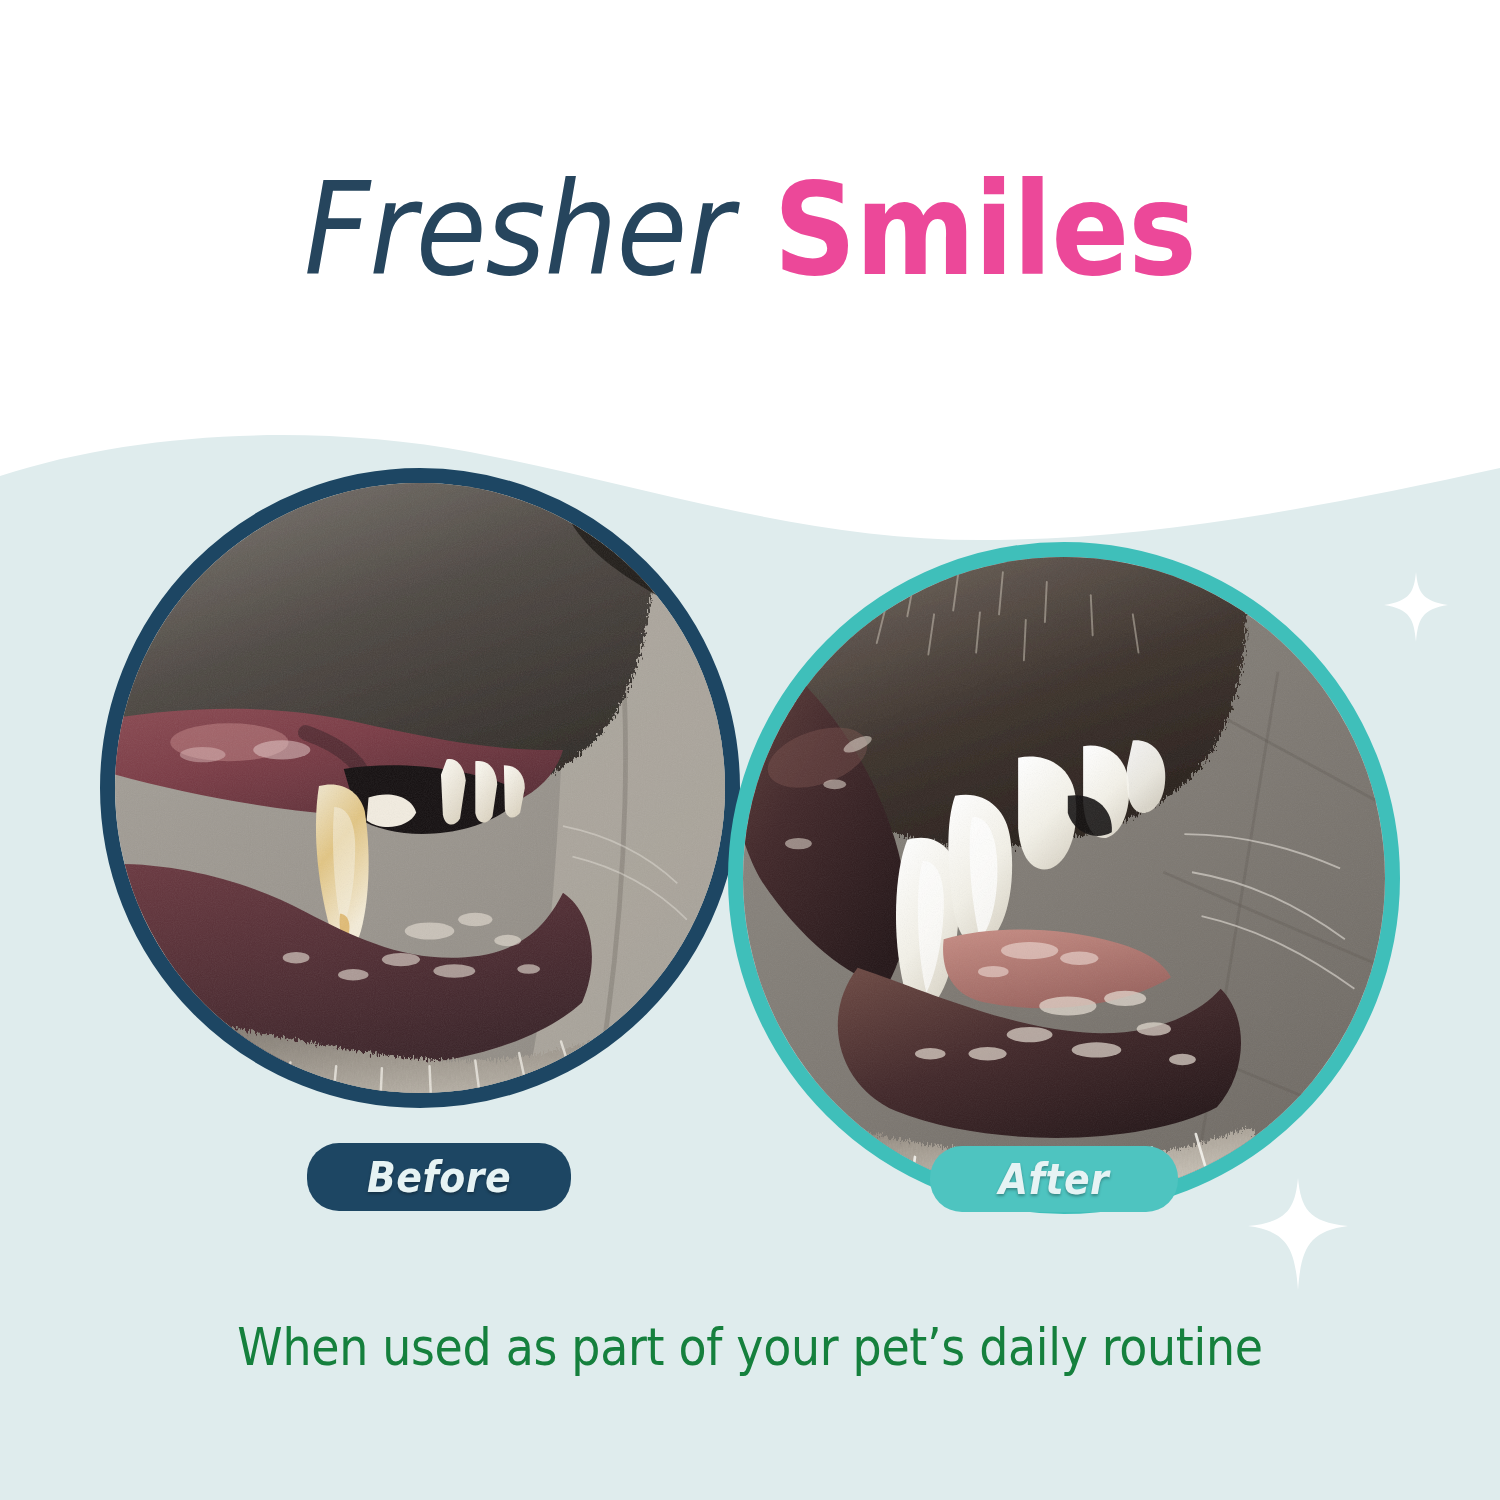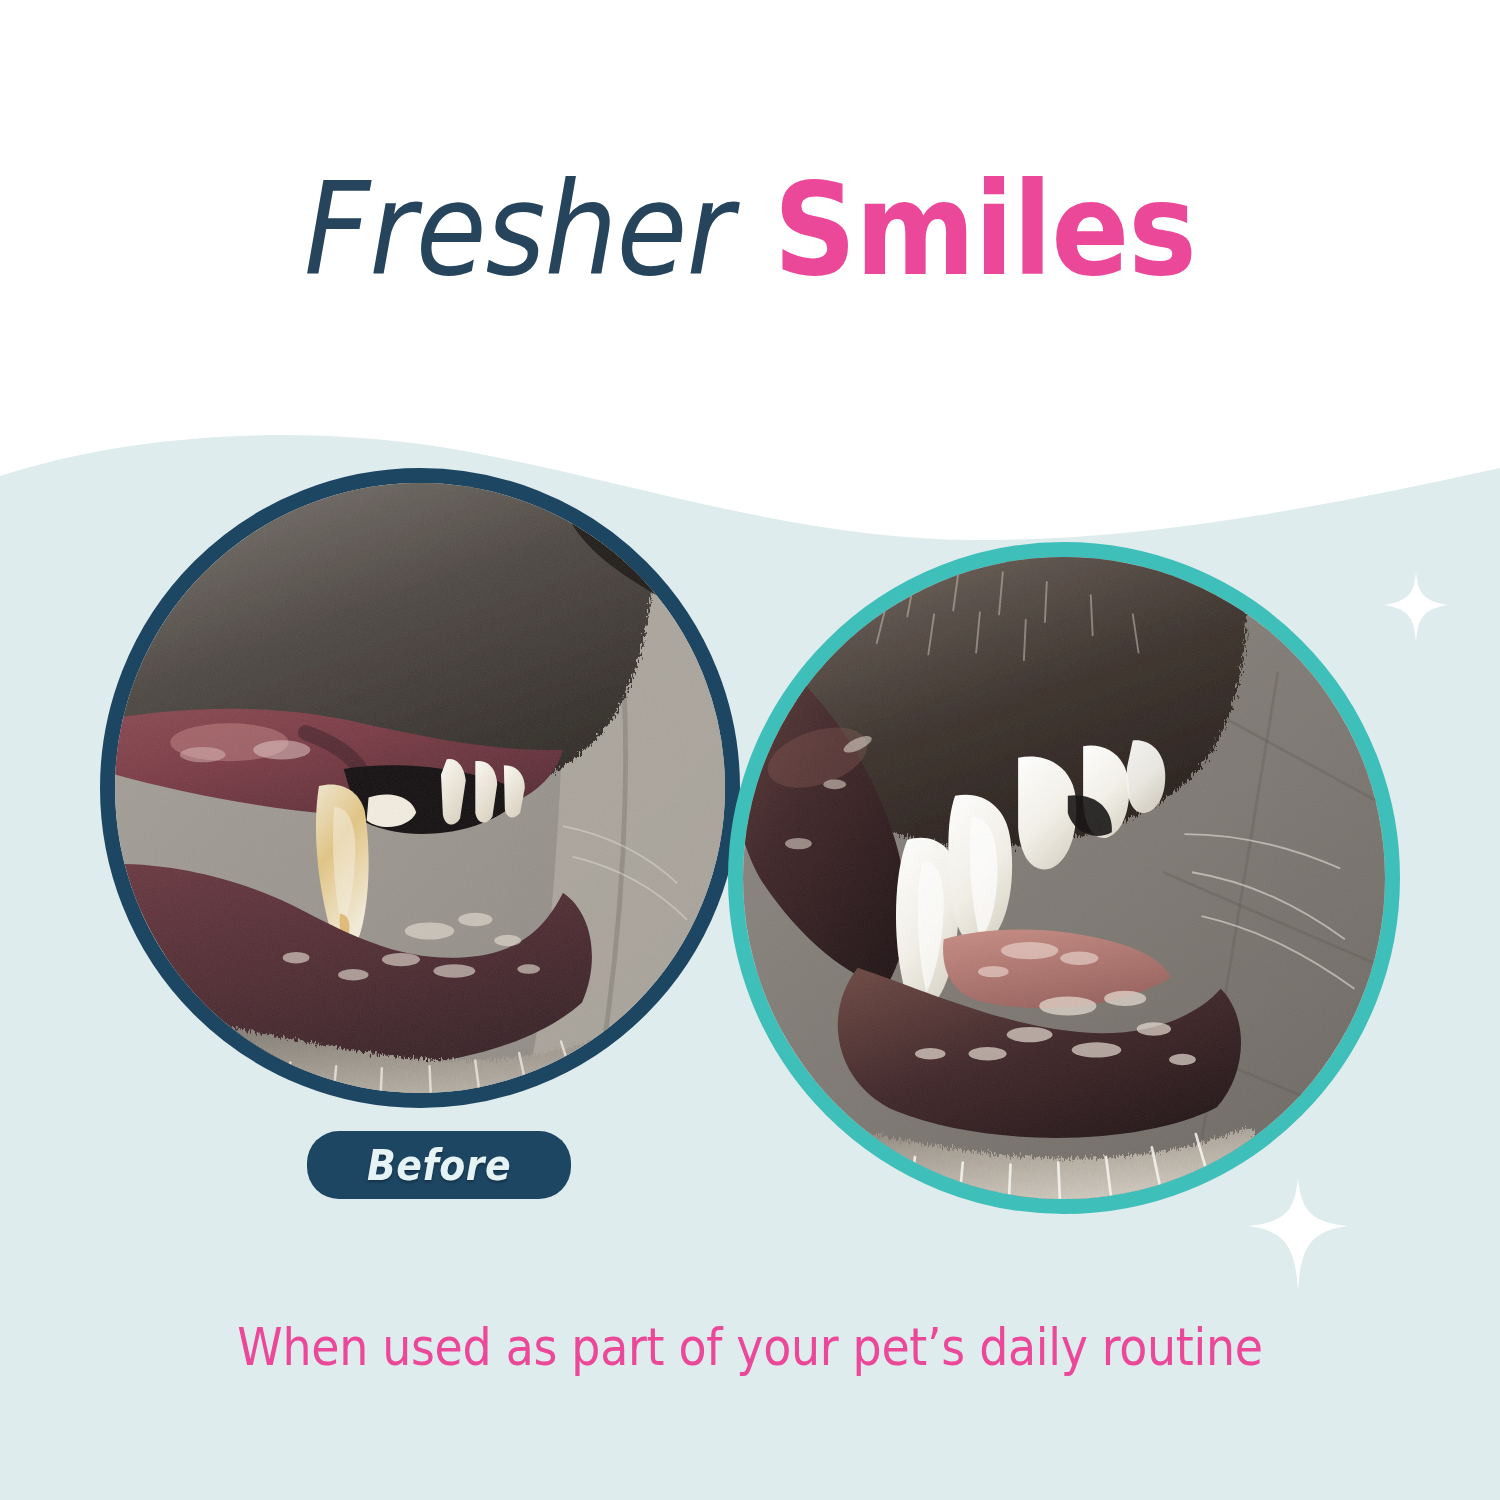--- a/index.html
+++ b/index.html
@@ -66,39 +66,40 @@
   .badge {
     position:absolute;
     display:flex; align-items:center; justify-content:center;
     border-radius:32px;
     color:#e6f3f4;
     font-family:"DejaVu Sans Condensed","DejaVu Sans", sans-serif;
     font-style:italic; font-weight:700;
     text-shadow:0 2px 3px rgba(0,0,0,0.30);
     z-index:6;
     letter-spacing:0.5px;
+    margin-top:12px;
   }
   .badge-before {
     left:307px; top:1131px; width:264px; height:68px;
     background:#1d4663;
     font-size:42px;
   }
   .badge-after {
     left:930px; top:1134px; width:248px; height:66px;
     background:#4ec4c0;
     font-size:42px;
   }
 
   
   .caption {
     position:absolute; left:0; top:1318px; width:1500px;
     text-align:center; z-index:5;
     font-family:"DejaVu Sans Condensed","DejaVu Sans", sans-serif;
     font-weight:400; font-size:51px;
-    color:#ec4899;
+    color:#15803d;
     white-space:nowrap;
     letter-spacing:-0.3px;
   }
 </style>
 </head>
 <body>
 
 <svg class="bg-wave" viewBox="0 0 1500 1500" preserveAspectRatio="none">
   <rect x="0" y="0" width="1500" height="1500" fill="#ffffff"></rect>
   <path fill="#dfeced" d="M0,476
@@ -411,15 +412,18 @@
         </g>
 
         <rect x="0" y="0" width="672" height="672" filter="url(#aGrain)" opacity="0.45"></rect>
       </g>
     </svg>
   </div>
 
   <div class="badge badge-before">
     <span>Before</span>
   </div>
+  <div class="badge badge-after">
+    <span>After</span>
+  </div>
 </div>
 
 <div class="caption">When used as part of your pet’s daily routine</div>
 
 </body></html>

